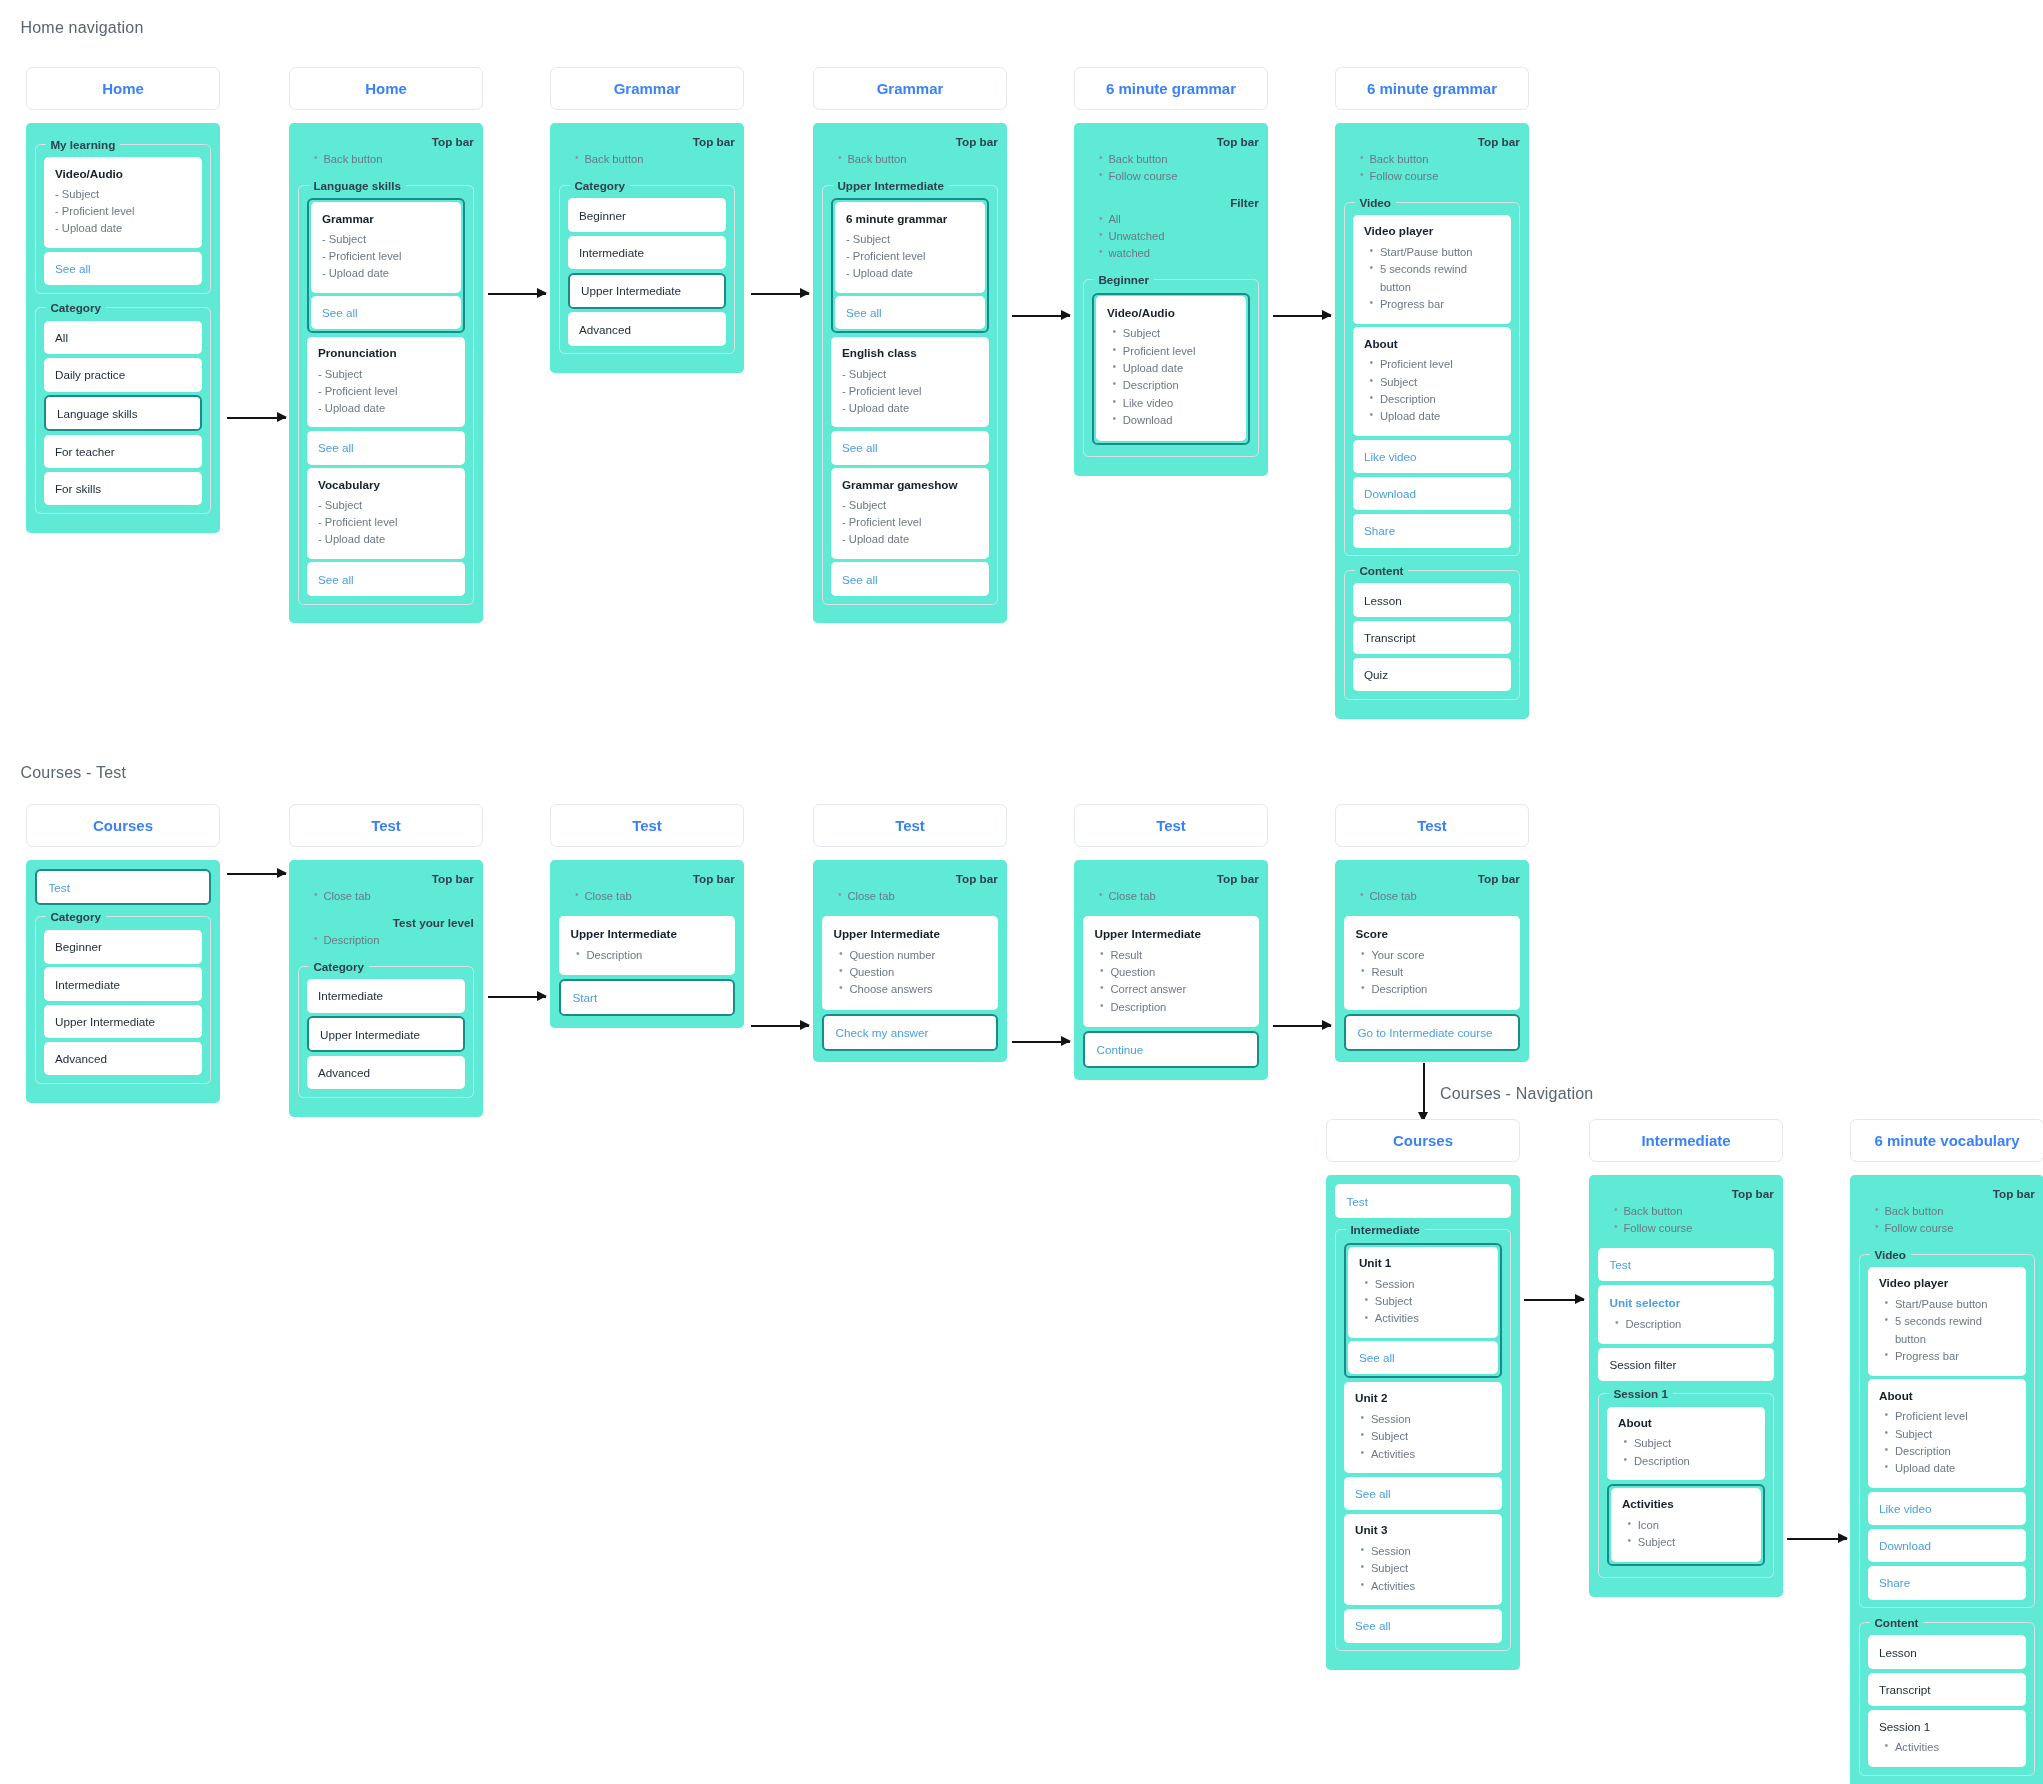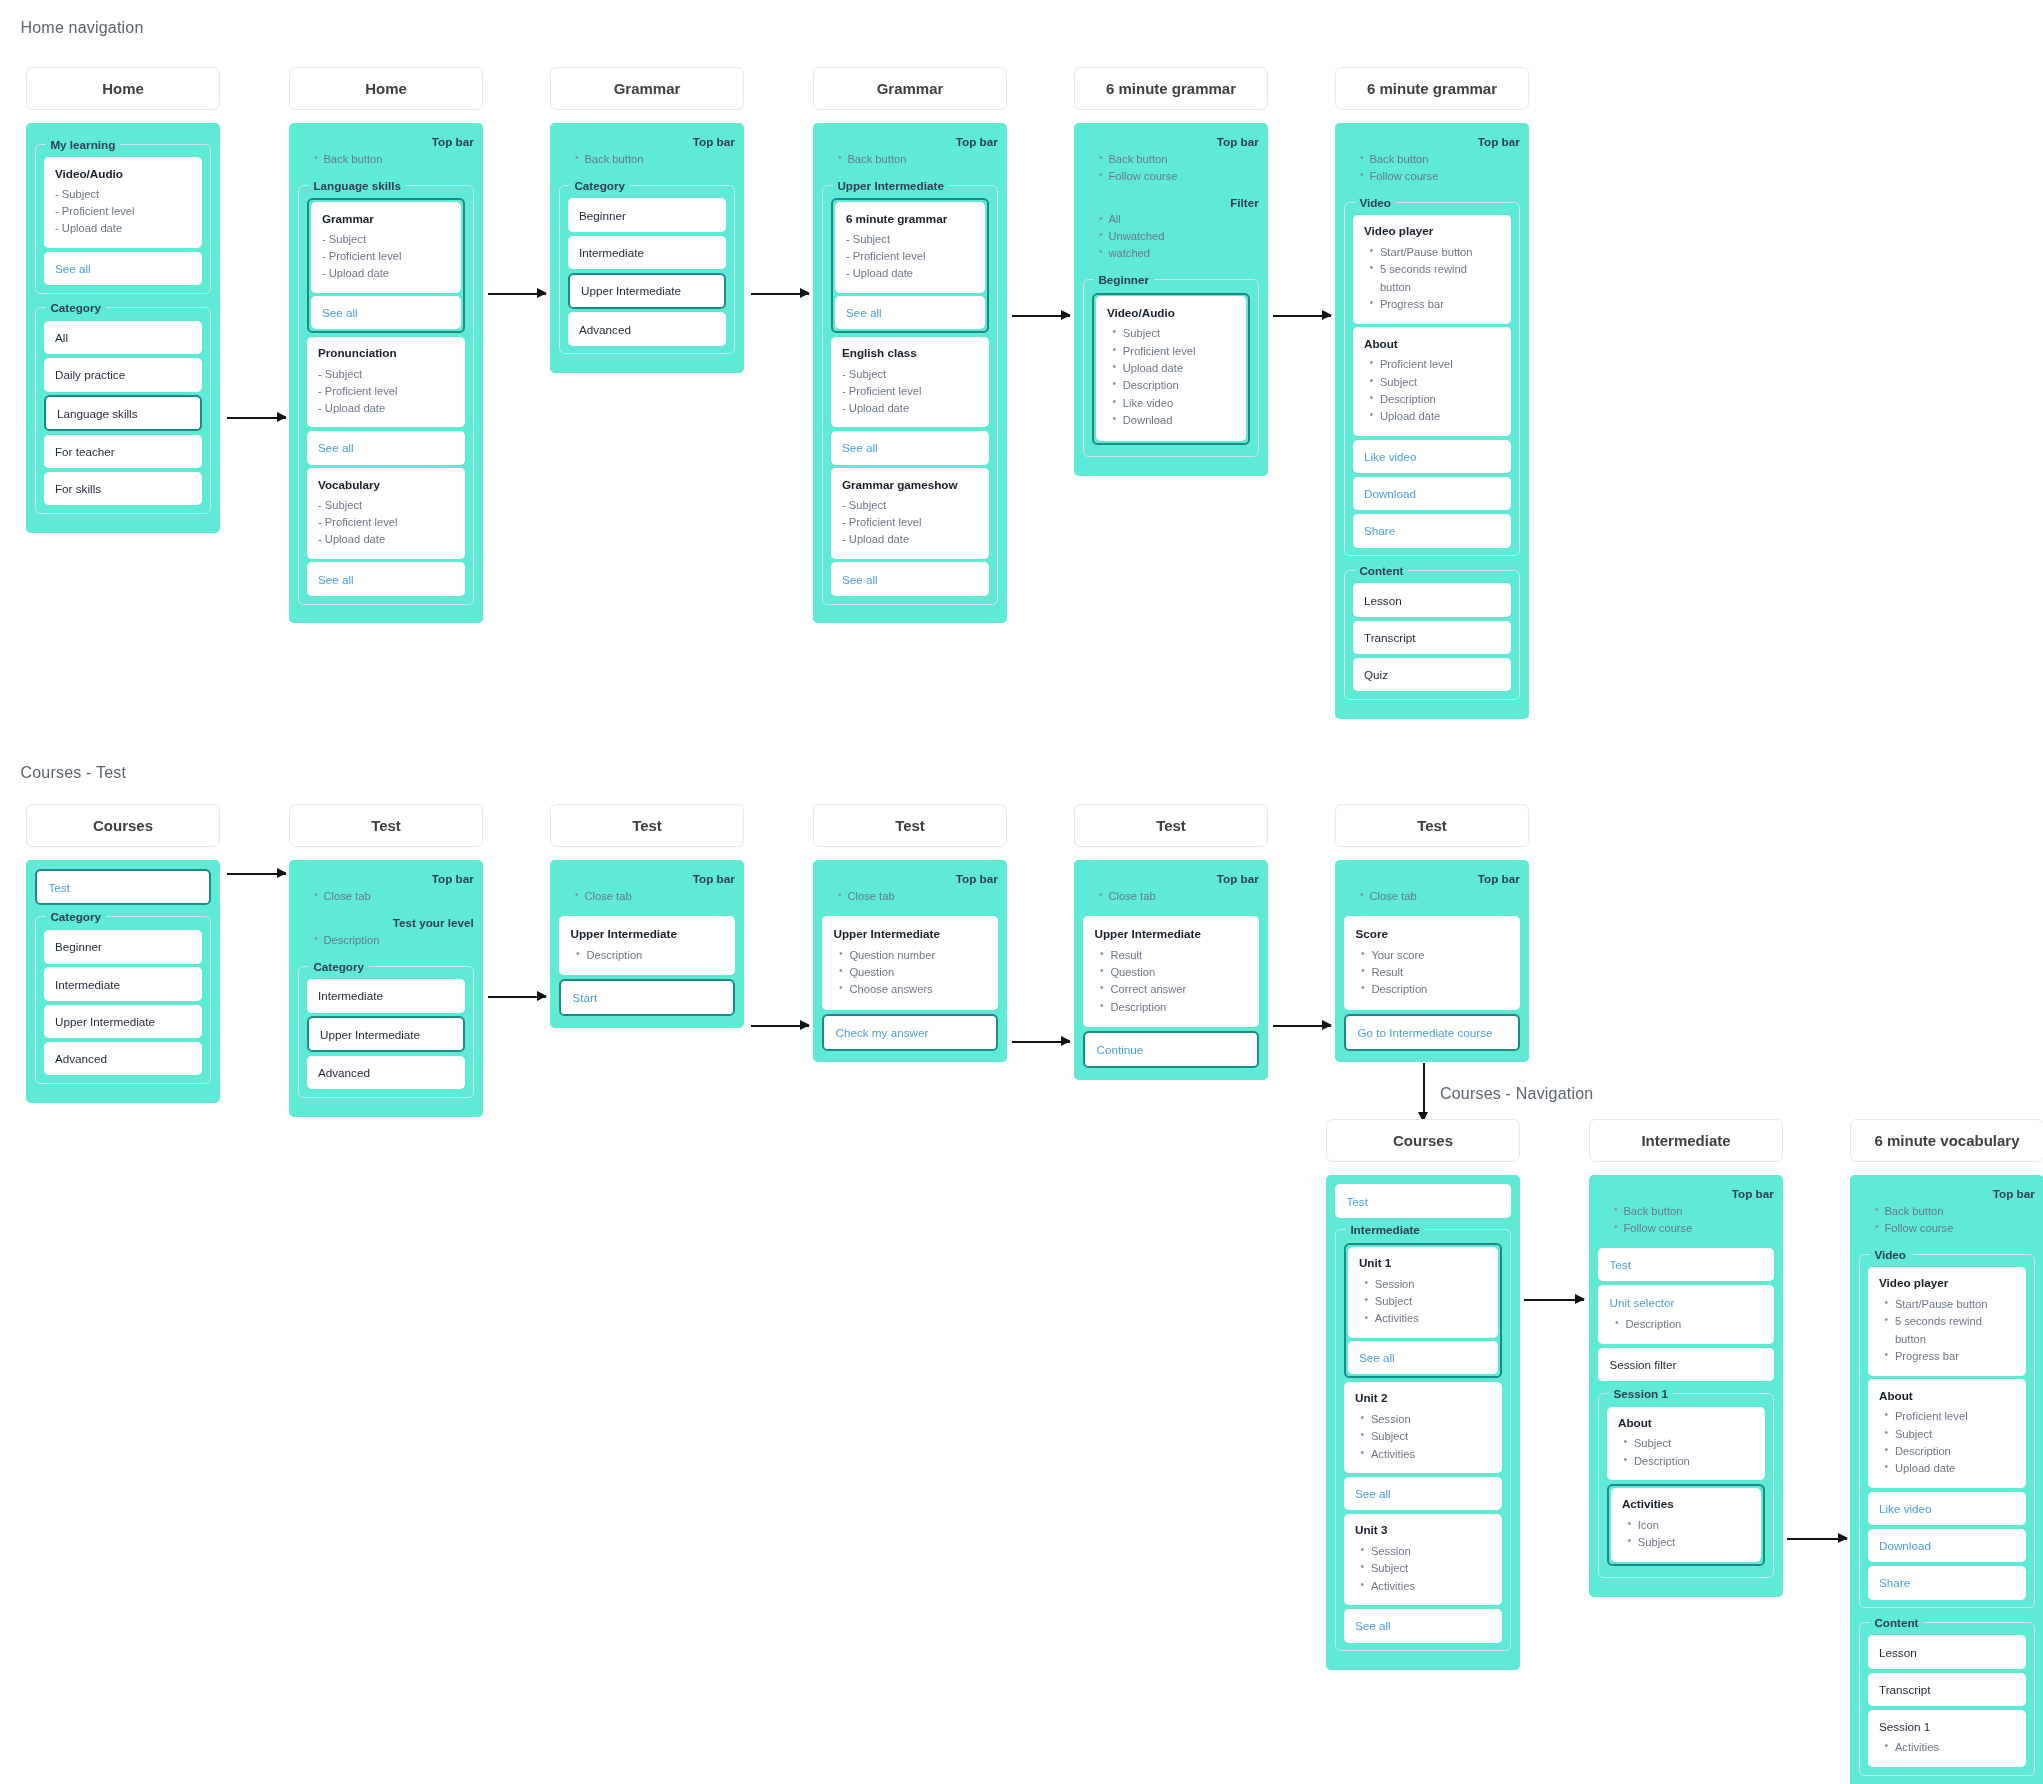--- a/index.html
+++ b/index.html
@@ -30,21 +30,21 @@
     position: absolute;
     width: 194px;
   }
   .screen-title {
     background: #ffffff;
     border: 0.9px solid #e3e8ee;
     border-radius: 6.5px;
     text-align: center;
     font-size: 15px;
     font-weight: bold;
-    color: #404040;
+    color: #3b82f6;
     padding: 12px 3.7px;
     box-sizing: border-box;
   }
   .screen-body {
     background: #5eead4;
     border-radius: 4.7px;
     padding: 9.3px 9.3px 11.2px 9.3px;
     box-sizing: border-box;
     margin-top: 13px;
   }
@@ -617,21 +617,21 @@
     <div class="screen-body">
       <div class="note">
         <div class="note-title">Top bar</div>
         <ul>
           <li>Back button</li>
           <li>Follow course</li>
         </ul>
       </div>
       <div class="row link">Test</div>
       <div class="card" style="padding:11.2px;">
-        <div class="card-title link" style="color:#4a9fe0; font-weight:normal;">Unit selector</div>
+        <div class="card-title link" style="color:#4a9fe0; font-weight:bold;">Unit selector</div>
         <ul class="bul-list">
           <li>Description</li>
         </ul>
       </div>
       <div class="row">Session filter</div>
       <fieldset class="group">
         <legend>Session 1</legend>
         <div class="card">
           <div class="card-title">About</div>
           <ul class="bul-list">

